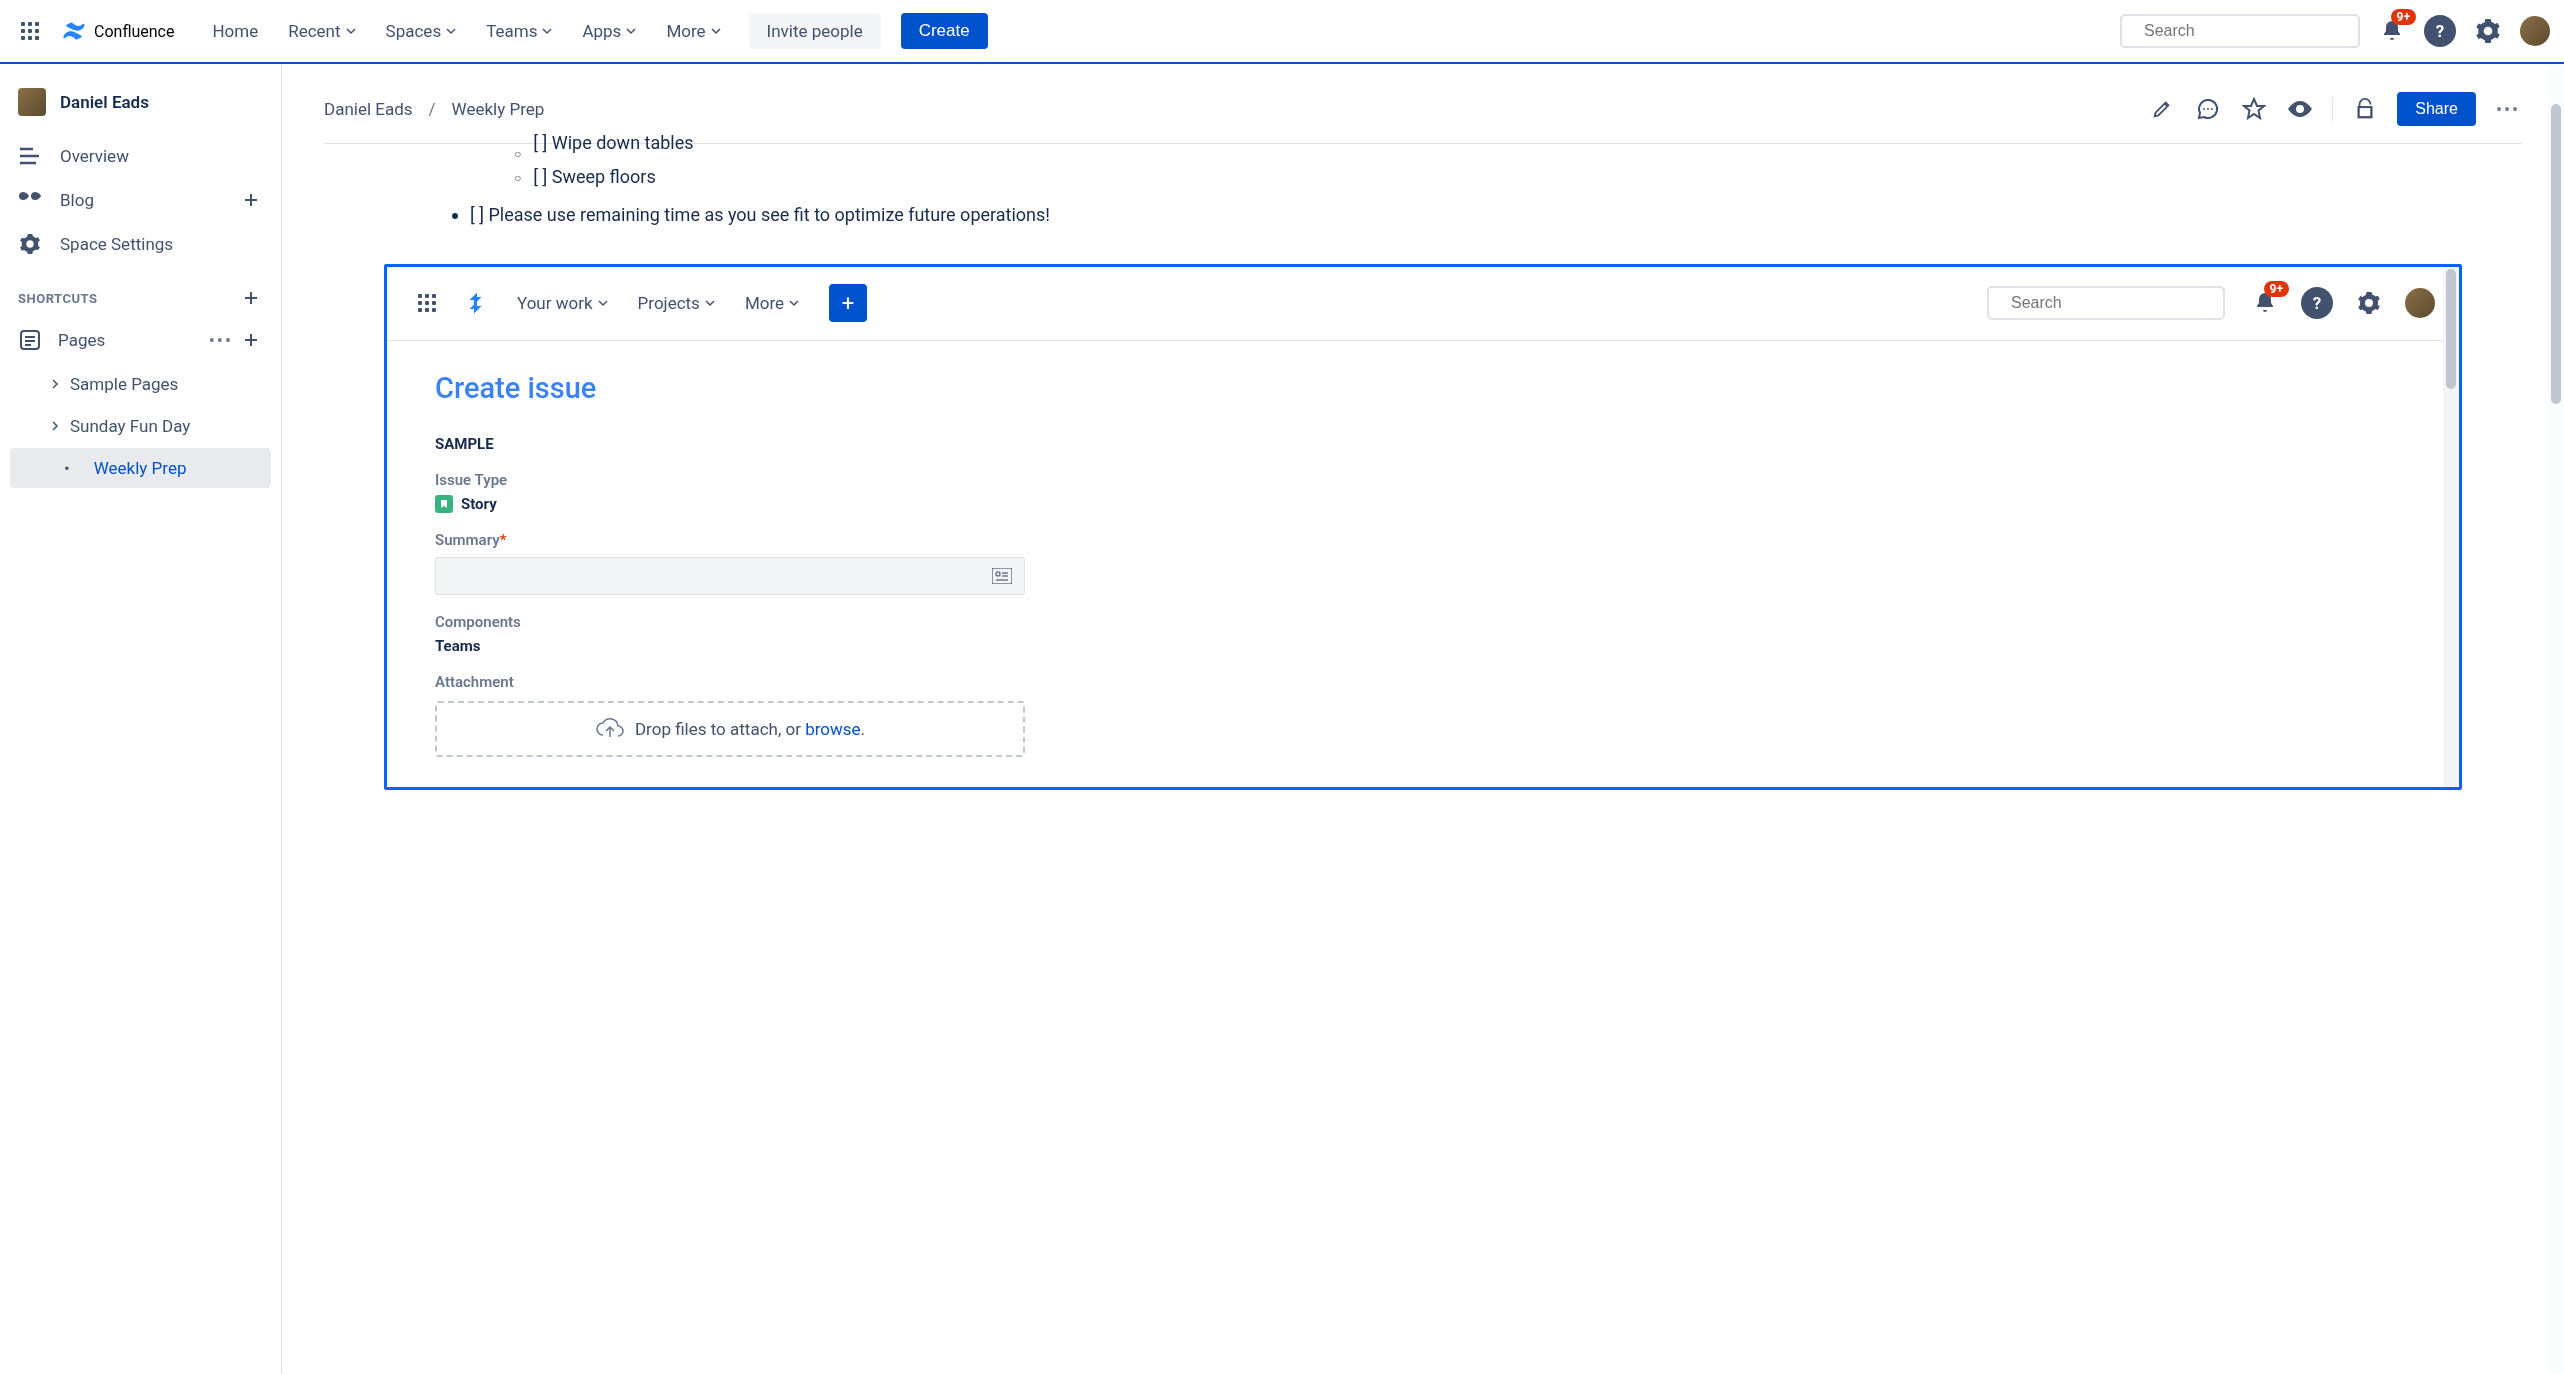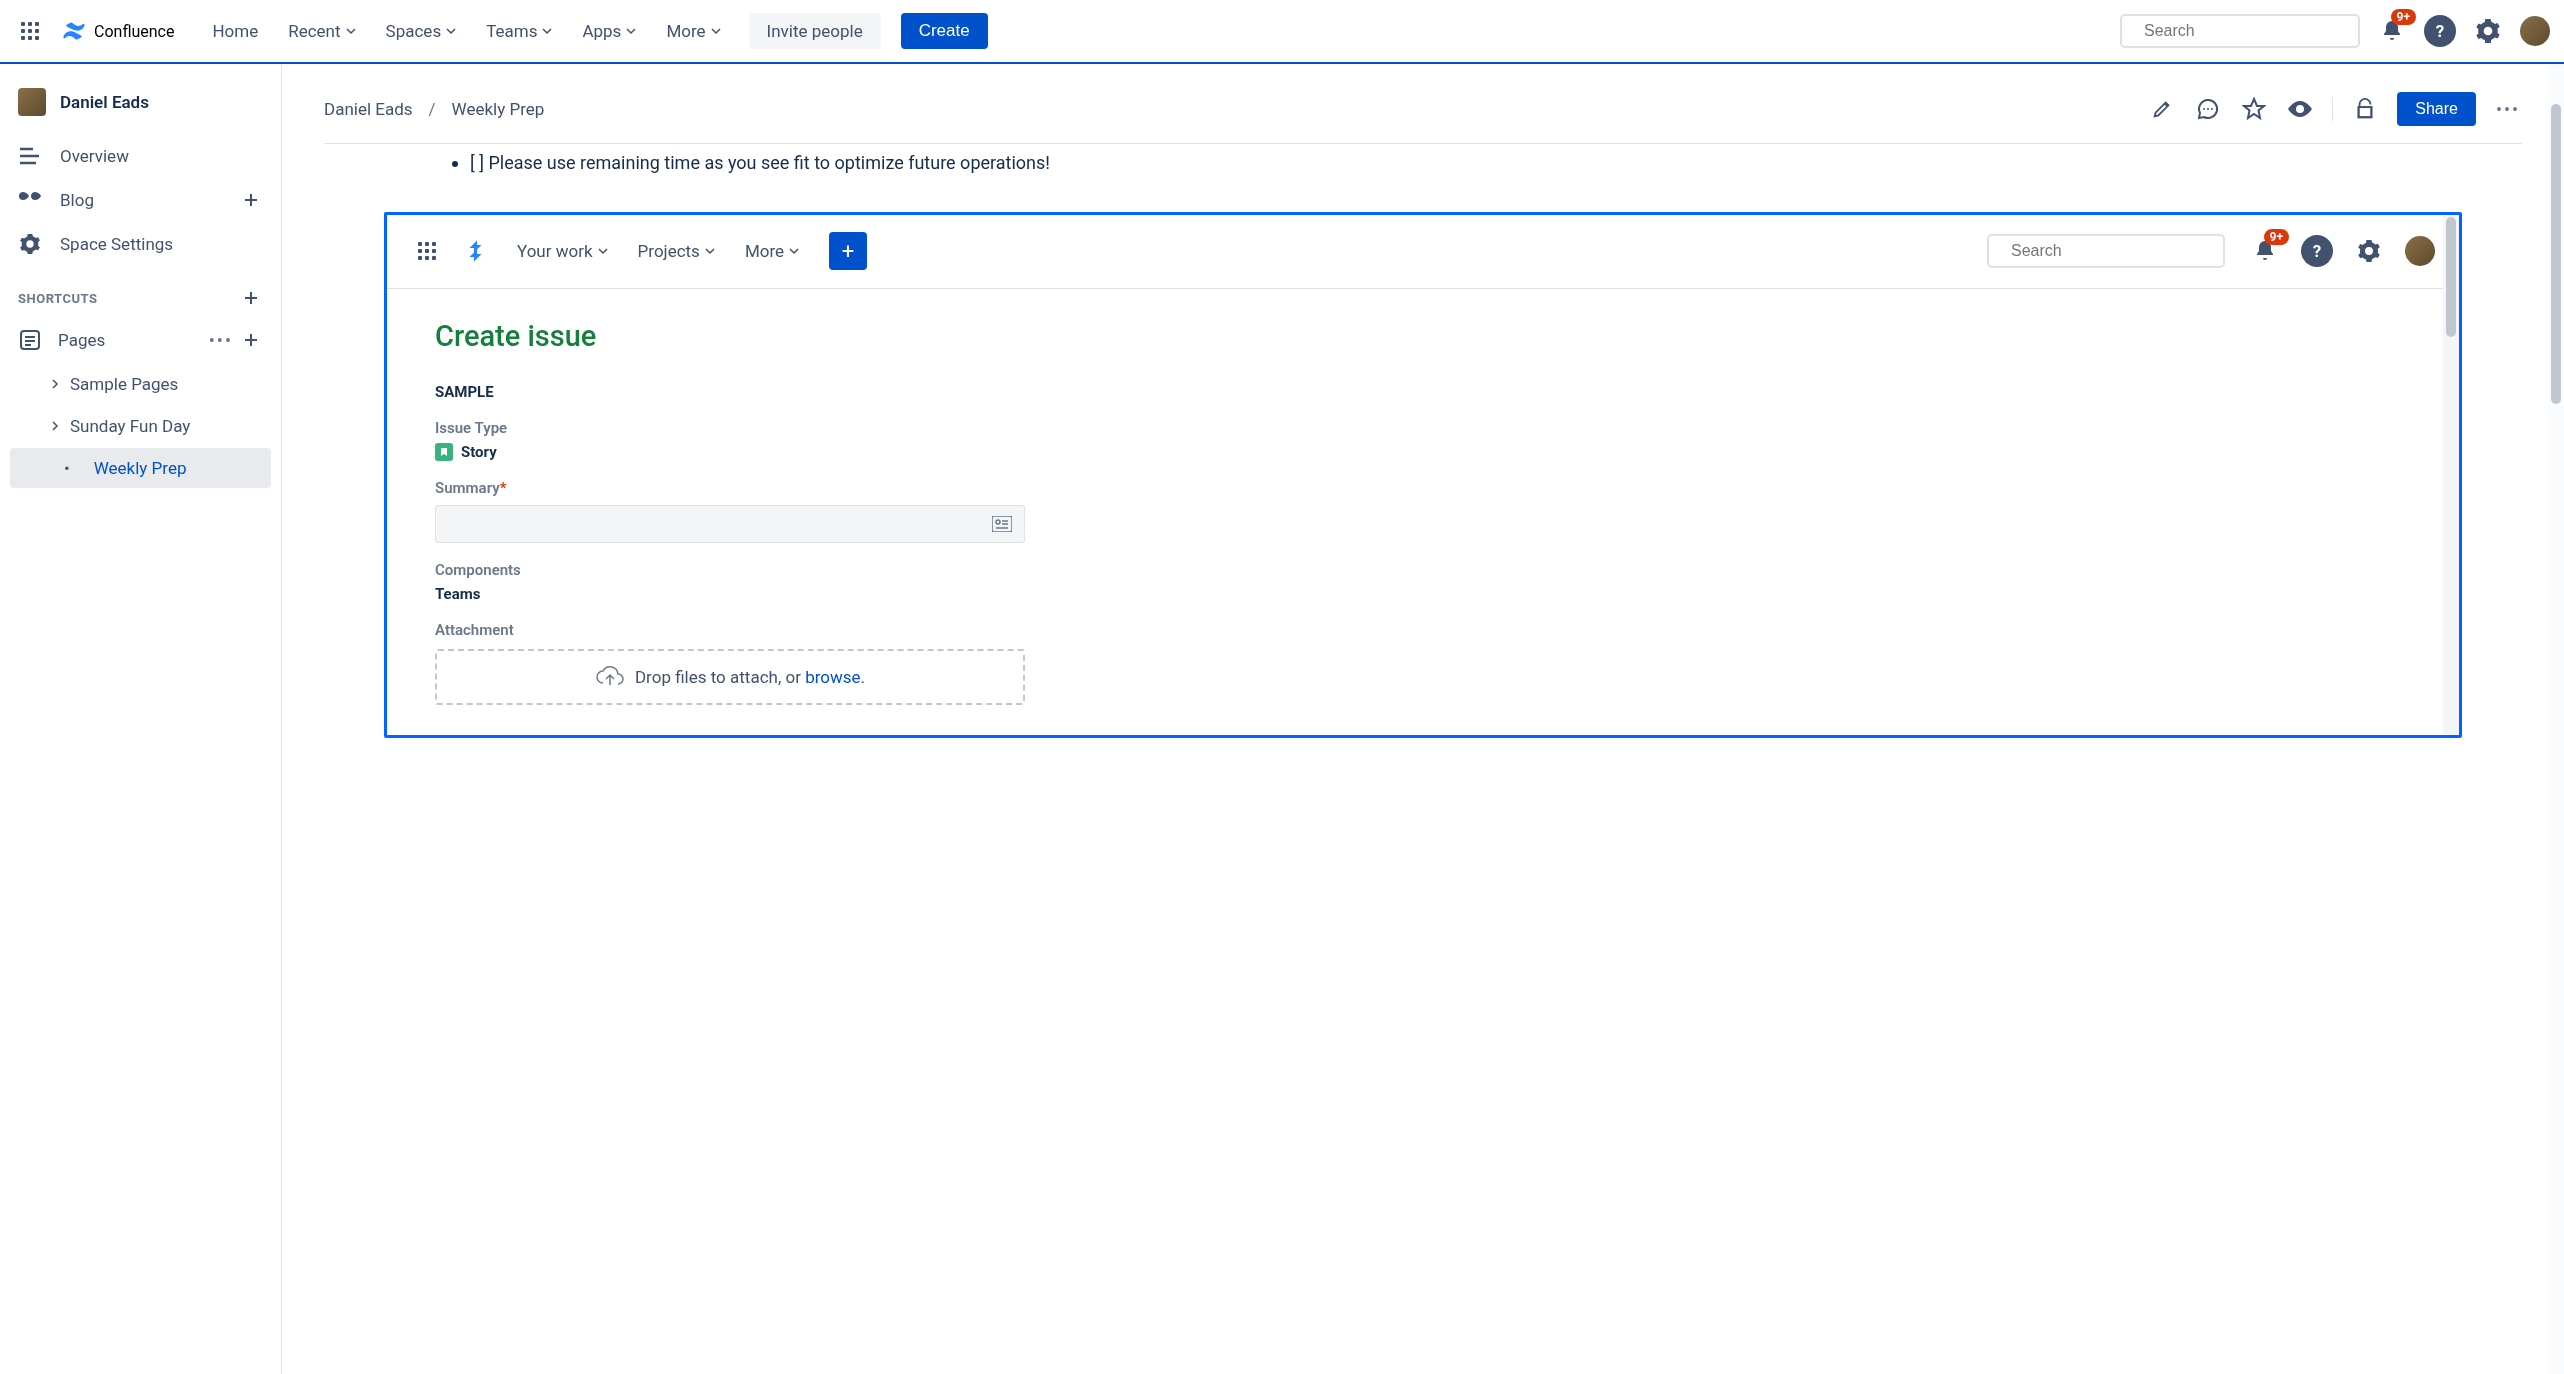--- a/index.html
+++ b/index.html
@@ -58,21 +58,21 @@
 .embed { margin: 30px 60px 0 60px; border: 3px solid #0065ff; border-radius: 2px; background: #fff; overflow: hidden; position: relative; }
 .embed-scroll { position: absolute; right: 0; top: 0; bottom: 0; width: 16px; background: #f4f5f7; }
 .embed-scroll-thumb { background: #c1c7d0; width: 10px; margin: 2px 3px; height: 120px; border-radius: 5px; }
 .jira-nav { height: 74px; display: flex; align-items: center; padding: 0 24px; gap: 10px; border-bottom: 1px solid #dfe1e6; }
 .jira-logo { width: 24px; height: 24px; margin: 0 8px 0 12px; }
 .jira-nav-item { padding: 6px 10px; font-size: 17px; color: #42526e; display: flex; align-items: center; gap: 5px; cursor: pointer; }
 .jira-create { width: 38px; height: 38px; background: #0052cc; color: #fff; border-radius: 4px; display: flex; align-items: center; justify-content: center; font-size: 22px; cursor: pointer; margin-left: 10px; }
 .jira-search { display: flex; align-items: center; border: 2px solid #dfe1e6; border-radius: 5px; padding: 6px 12px; width: 238px; gap: 10px; margin-left: auto; }
 .jira-search input { border: none; outline: none; font-size: 16px; flex: 1; }
 .jira-body { padding: 30px 48px; }
-.jira-title { font-size: 29px; font-weight: 500; color: #15803d; margin-bottom: 30px; }
+.jira-title { font-size: 29px; font-weight: 500; color: #3b82f6; margin-bottom: 30px; }
 .field-label { font-size: 15px; color: #6b778c; font-weight: 600; margin-top: 18px; }
 .field-value { font-size: 15px; color: #172b4d; font-weight: 700; margin-top: 6px; }
 .story-row { display: flex; align-items: center; gap: 8px; margin-top: 6px; }
 .story-icon { width: 18px; height: 18px; background: #36b37e; border-radius: 3px; display: flex; align-items: center; justify-content: center; }
 .req { color: #de350b; }
 .summary-input { margin-top: 8px; width: 590px; height: 38px; border: 1px solid #dfe1e6; background: #f4f5f7; border-radius: 3px; display: flex; align-items: center; justify-content: flex-end; padding: 0 12px; }
 .drop-zone { margin-top: 10px; border: 2px dashed #c1c7d0; border-radius: 3px; width: 590px; padding: 14px; text-align: center; color: #42526e; font-size: 17px; display: flex; align-items: center; justify-content: center; gap: 10px; }
 .drop-zone a { color: #0052cc; text-decoration: none; }
 svg { display: block; }
 .outer-scroll { position: absolute; right: 0; top: 0; bottom: 0; width: 16px; background: #fafbfc; }
@@ -284,20 +284,24 @@
           </div>
         <button class="share-btn">Share</button>
         <div class="pact">
             <span class="dots3">•••</span>
           </div>
       </div>
     </div>
     <div class="content">
       <div class="hr"></div>
       <div class="task-list">
+        <ul class="sub">
+          <li style="overflow:hidden;height:24px;margin-top:-10px"><span style="position:relative;top:-10px">[ ] <span>Wipe down tables</span></span></li>
+          <li>[ ] Sweep floors</li>
+        </ul>
         <ul class="top" style="margin-left:-14px">
           <li>[ ] Please use remaining time as you see fit to optimize future operations!</li>
         </ul>
       </div>
 
       <div class="embed">
         <div class="jira-nav">
           <div class="app-switcher">
               <div class="grid-dots">
                 <span></span>

